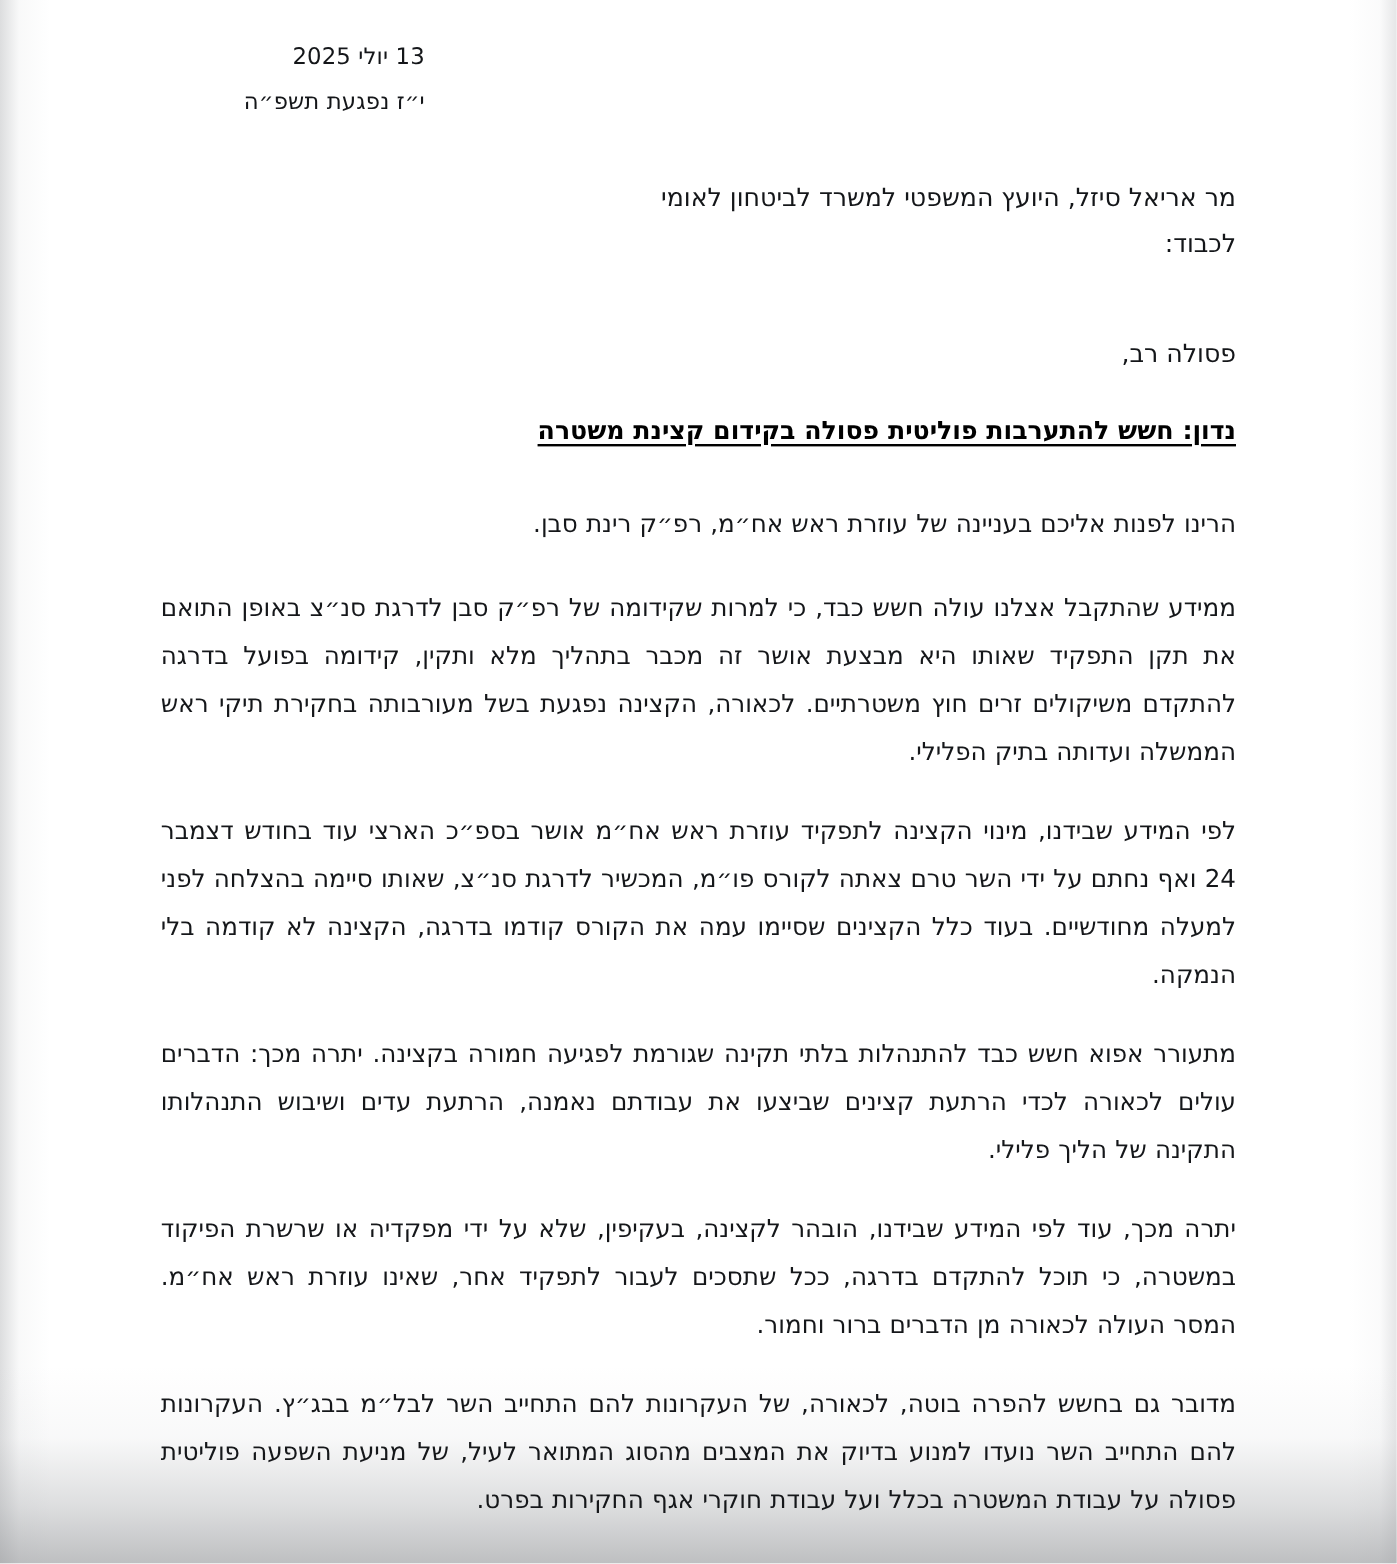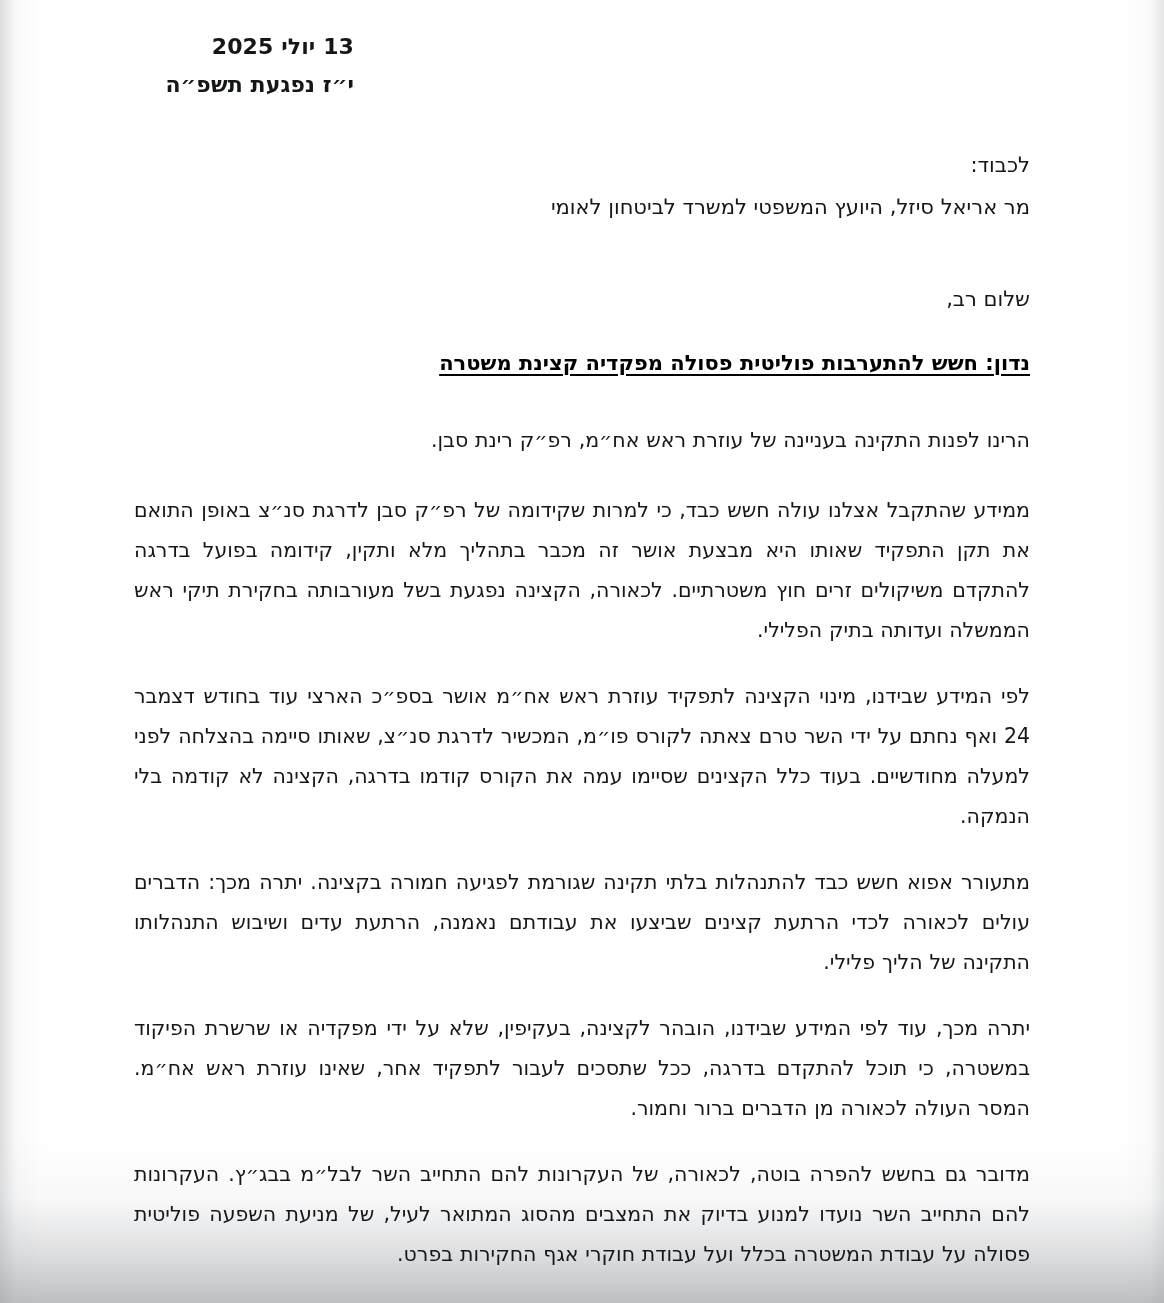--- a/index.html
+++ b/index.html
@@ -34,28 +34,27 @@
     padding: 28px 134px 0 134px;
     direction: rtl;
     text-align: right;
   }
 
   .datehead {
     margin: 0;
     padding: 0;
   }
   .dateline {
-    font-size: 22px;
+    font-size: 19px;
     line-height: 38px;
     color: #141619;
     letter-spacing: 0.1px;
     direction: rtl;
     text-align: right;
     white-space: nowrap;
-    font-weight: bold;
   }
   
   .datehead {
     width: 220px;
     margin-right: auto;
     margin-left: 0;
     text-align: right;
   }
 
   .addressee {
@@ -121,32 +120,32 @@
 
 <div id="page">
   <div id="sheet">
 
     <div class="datehead">
       <div class="dateline">13 יולי 2025</div>
       <div class="dateline">י״ז נפגעת תשפ״ה</div>
     </div>
 
     <div class="addressee">
+      <div class="addr-line">מר אריאל סיזל, היועץ המשפטי למשרד לביטחון לאומי</div>
       <div class="addr-line addr-to">לכבוד:</div>
-      <div class="addr-line">מר אריאל סיזל, היועץ המשפטי למשרד לביטחון לאומי</div>
     </div>
 
-    <div class="greeting">שלום רב,</div>
+    <div class="greeting">פסולה רב,</div>
 
     <div class="subject">
-      <span class="subject-inner">נדון: חשש להתערבות פוליטית פסולה מפקדיה קצינת משטרה</span>
+      <span class="subject-inner">נדון: חשש להתערבות פוליטית פסולה בקידום קצינת משטרה</span>
     </div>
 
     <div class="body">
-      <p class="para para-lead">הרינו לפנות התקינה בעניינה של עוזרת ראש אח״מ, רפ״ק רינת סבן.</p>
+      <p class="para para-lead">הרינו לפנות אליכם בעניינה של עוזרת ראש אח״מ, רפ״ק רינת סבן.</p>
       <p class="para">ממידע שהתקבל אצלנו עולה חשש כבד, כי למרות שקידומה של רפ״ק סבן לדרגת סנ״צ באופן התואם את תקן התפקיד שאותו היא מבצעת אושר זה מכבר בתהליך מלא ותקין, קידומה בפועל בדרגה להתקדם משיקולים זרים חוץ משטרתיים. לכאורה, הקצינה נפגעת בשל מעורבותה בחקירת תיקי ראש הממשלה ועדותה בתיק הפלילי.</p>
       <p class="para">לפי המידע שבידנו, מינוי הקצינה לתפקיד עוזרת ראש אח״מ אושר בספ״כ הארצי עוד בחודש דצמבר 24 ואף נחתם על ידי השר טרם צאתה לקורס פו״מ, המכשיר לדרגת סנ״צ, שאותו סיימה בהצלחה לפני למעלה מחודשיים. בעוד כלל הקצינים שסיימו עמה את הקורס קודמו בדרגה, הקצינה לא קודמה בלי הנמקה.</p>
       <p class="para">מתעורר אפוא חשש כבד להתנהלות בלתי תקינה שגורמת לפגיעה חמורה בקצינה. יתרה מכך: הדברים עולים לכאורה לכדי הרתעת קצינים שביצעו את עבודתם נאמנה, הרתעת עדים ושיבוש התנהלותו התקינה של הליך פלילי.</p>
       <p class="para">יתרה מכך, עוד לפי המידע שבידנו, הובהר לקצינה, בעקיפין, שלא על ידי מפקדיה או שרשרת הפיקוד במשטרה, כי תוכל להתקדם בדרגה, ככל שתסכים לעבור לתפקיד אחר, שאינו עוזרת ראש אח״מ. המסר העולה לכאורה מן הדברים ברור וחמור.</p>
       <p class="para">מדובר גם בחשש להפרה בוטה, לכאורה, של העקרונות להם התחייב השר לבל״מ בבג״ץ. העקרונות להם התחייב השר נועדו למנוע בדיוק את המצבים מהסוג המתואר לעיל, של מניעת השפעה פוליטית פסולה על עבודת המשטרה בכלל ועל עבודת חוקרי אגף החקירות בפרט.</p>
 
     </div>
 
   </div>
 </div>

